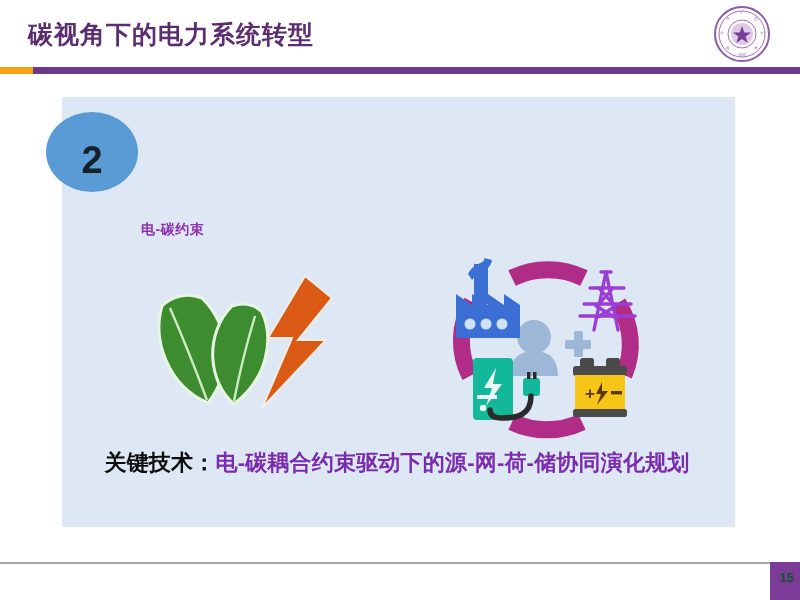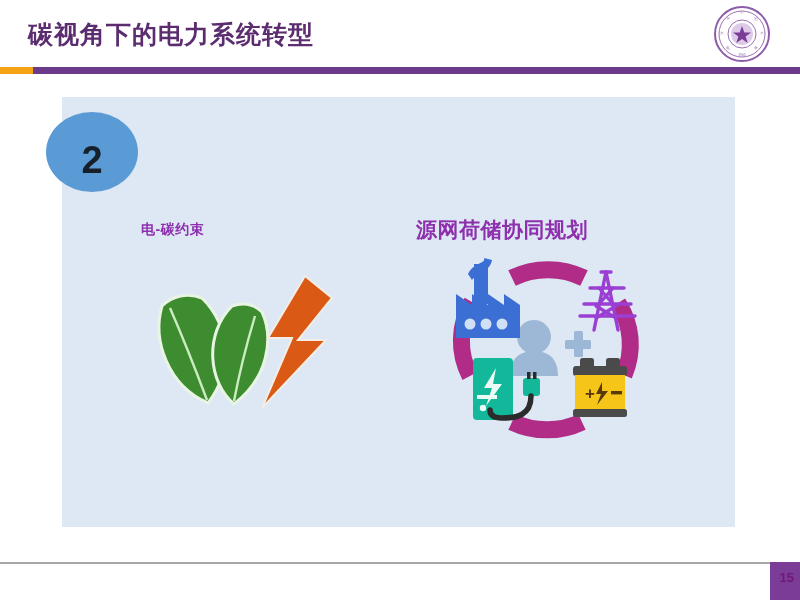--- a/index.html
+++ b/index.html
@@ -132,21 +132,21 @@
     position: absolute;
     right: 0; top: 562px;
     width: 30px; height: 38px;
     background: #7A3C96;
   }
   #page-number-text {
     position: absolute;
     right: 6px; top: 570px;
     font-size: 13px;
     font-weight: bold;
-    color: #701a75;
+    color: #14532d;
   }
 </style>
 </head>
 <body>
 
 <div id="slide">
 
   <div id="header">
     <div id="slide-title">碳视角下的电力系统转型</div>
 
@@ -175,21 +175,20 @@
   </div>
 
   <div id="content-panel"></div>
 
   <div id="section-number-badge">
     <span id="section-number-text">2</span>
   </div>
 
 
   <div id="label-left-constraint">电-碳约束</div>
-  <div id="label-right-planning">源网荷储协同规划</div>
 
   <div id="graphic-leaf-bolt">
     <svg width="195" height="155" viewBox="0 0 195 155">
       <g>
         <path d="M12 38 C 2 72, 18 118, 58 135 C 82 104, 82 60, 52 30 C 38 24, 22 28, 12 38 Z" fill="#3D8C2F" stroke="#E9F5E4" stroke-width="3"></path>
         <path d="M20 40 C 34 72, 48 108, 57 132" fill="none" stroke="#CDEBC2" stroke-width="2.4"></path>
       </g>
       <g>
         <path d="M112 44 C 124 70, 118 110, 84 136 C 58 114, 54 66, 82 38 C 94 34, 104 36, 112 44 Z" fill="#3D8C2F" stroke="#E9F5E4" stroke-width="3"></path>
         <path d="M105 48 C 96 78, 88 112, 84 133" fill="none" stroke="#CDEBC2" stroke-width="2.4"></path>
@@ -256,18 +255,21 @@
         <rect x="145" y="108" width="54" height="10" rx="3" fill="#4A4A4A"></rect>
         <rect x="147" y="117" width="50" height="36" fill="#F5C518"></rect>
         <rect x="145" y="151" width="54" height="8" rx="2.5" fill="#4A4A4A"></rect>
         <text x="157" y="141" font-size="17" font-weight="bold" fill="#5A3A04" font-family="'Liberation Sans',sans-serif">+</text>
         <path d="M174 124 L 168 136 L 173 136 L 169 147 L 180 133 L 174 133 Z" fill="#5A3A04"></path>
         <rect x="183" y="133" width="11" height="3.4" fill="#5A3A04"></rect>
       </g>
     </svg>
   </div>
 
+  <div id="key-tech-line">
+    <span>关键技术：</span><span class="kt-purple">电-碳耦合约束驱动下的源-网-荷-储协同演化规划</span>
+  </div>
 
   <div id="footer-rule"></div>
   <div id="page-number-block"></div>
   <div id="page-number-text">15</div>
 
 </div>
 
 </body></html>

